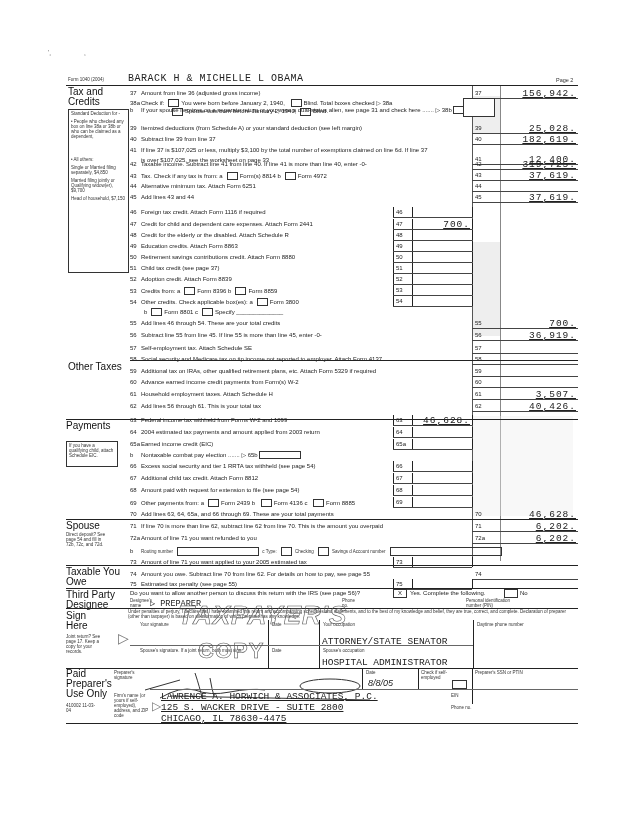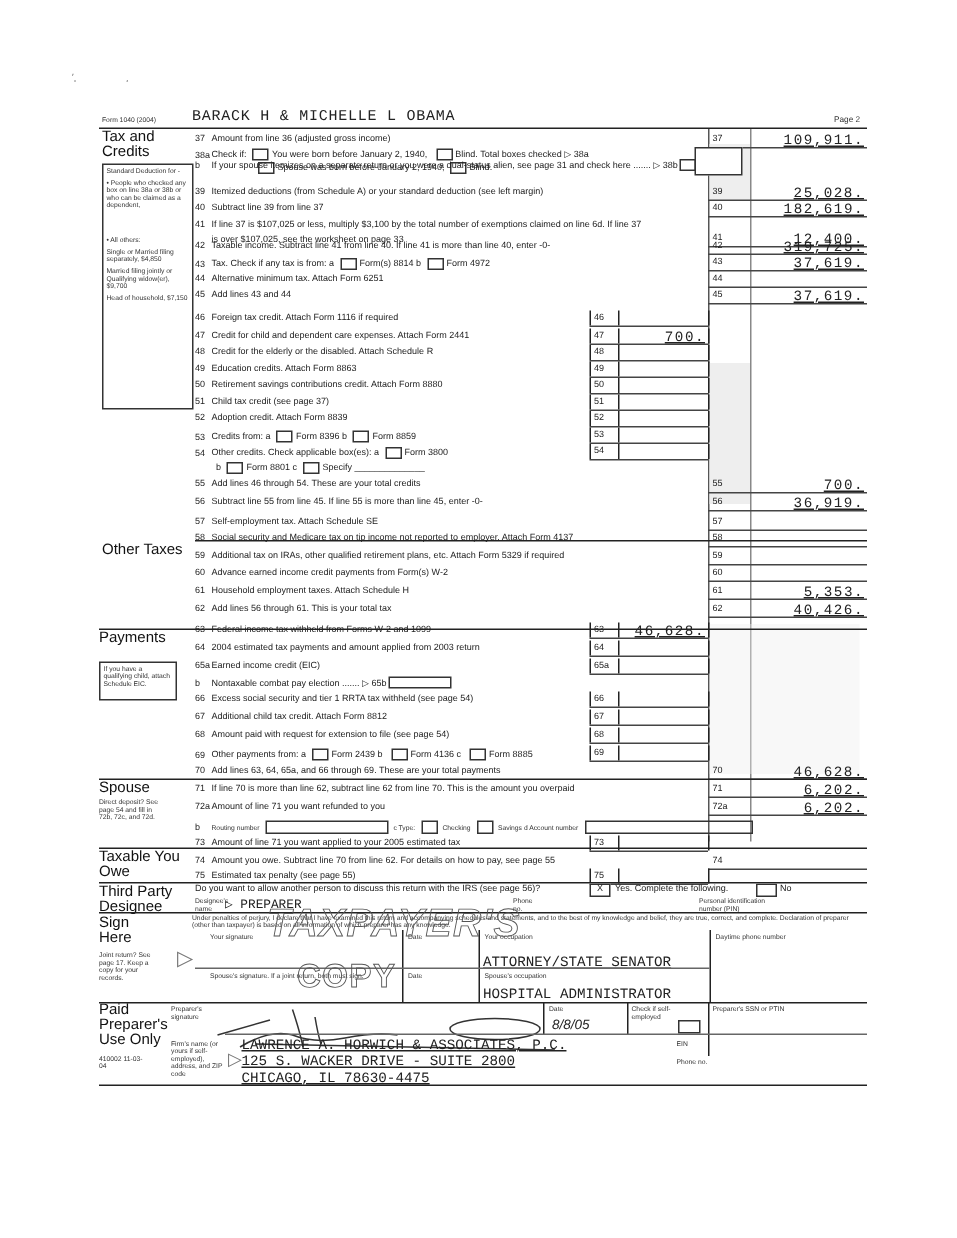--- a/index.html
+++ b/index.html
@@ -57,21 +57,21 @@
 </div>
 <div class="sidebox" style="left:66px;top:441px;width:46px;height:22px;">If you have a qualifying child, attach Schedule EIC.</div>
 <div class="abs tiny" style="left:66px;top:532px;width:44px;">Direct deposit? See page 54 and fill in 72b, 72c, and 72d.</div>
 <div class="abs tiny" style="left:66px;top:634px;width:40px;">Joint return? See page 17. Keep a copy for your records.</div>
 <div class="abs tiny" style="left:66px;top:703px;width:30px;">410002 11-03-04</div>
 
 <div id="lines">
     <div class="row" style="top: 90px;"><span class="n">37</span><span>Amount from line 36 (adjusted gross income)</span></div>
     <div class="lnum" style="left: 475px; top: 90px;">37</div>
     <div class="hl" style="left: 472px; top: 98px; width: 106px; background: rgb(68, 68, 68);"></div>
-    <div class="amt" style="right: 62px; top: 88px;">109,911.</div>
+    <div class="amt" style="right: 62px; top: 88px;">156,942.</div>
     <div class="row" style="top: 99px; line-height: 8px;"><span class="n">38a</span><span>Check if:</span><span style="display: inline-block; width: 9px; height: 6px; border: 1px solid rgb(51, 51, 51); margin: 0px 2px 0px 4px; vertical-align: middle;"></span><span>You were born before January 2, 1940, </span><span style="display: inline-block; width: 9px; height: 6px; border: 1px solid rgb(51, 51, 51); margin: 0px 2px 0px 4px; vertical-align: middle;"></span><span>Blind. </span><span>  Total boxes checked ▷ 38a</span><div style="margin-left: 40px;"><span style="display: inline-block; width: 9px; height: 6px; border: 1px solid rgb(51, 51, 51); margin: 0px 2px; vertical-align: middle;"></span><span>Spouse was born before January 2, 1940, </span><span style="display: inline-block; width: 9px; height: 6px; border: 1px solid rgb(51, 51, 51); margin: 0px 2px; vertical-align: middle;"></span><span>Blind.</span></div><div class="box" style="left: 333px; top: -1px; width: 30px; height: 17px; position: absolute;"></div></div>
     <div class="row" style="top: 106px;"><span class="n">b</span><span>If your spouse itemizes on a separate return or you were a dual-status alien, see page 31 and check here</span><span> ....... ▷ 38b </span><span style="display: inline-block; width: 9px; height: 6px; border: 1px solid rgb(51, 51, 51); vertical-align: middle;"></span></div>
     <div class="row" style="top: 125px;"><span class="n">39</span><span>Itemized deductions (from Schedule A) or your standard deduction (see left margin)</span></div>
     <div class="lnum" style="left: 475px; top: 125px;">39</div>
     <div class="hl" style="left: 472px; top: 133px; width: 106px; background: rgb(68, 68, 68);"></div>
     <div class="amt" style="right: 62px; top: 123px;">25,028.</div>
     <div class="row" style="top: 136px;"><span class="n">40</span><span>Subtract line 39 from line 37</span></div>
     <div class="lnum" style="left: 475px; top: 136px;">40</div>
     <div class="hl" style="left: 472px; top: 144px; width: 106px; background: rgb(68, 68, 68);"></div>
     <div class="amt" style="right: 62px; top: 134px;">182,619.</div>
@@ -178,21 +178,21 @@
     <div class="lnum" style="left: 475px; top: 368px;">59</div>
     <div class="hl" style="left: 472px; top: 376px; width: 106px; background: rgb(68, 68, 68);"></div>
     <div class="amt" style="right: 62px; top: 366px;"></div>
     <div class="row" style="top: 379px;"><span class="n">60</span><span>Advance earned income credit payments from Form(s) W-2</span></div>
     <div class="lnum" style="left: 475px; top: 379px;">60</div>
     <div class="hl" style="left: 472px; top: 387px; width: 106px; background: rgb(68, 68, 68);"></div>
     <div class="amt" style="right: 62px; top: 377px;"></div>
     <div class="row" style="top: 391px;"><span class="n">61</span><span>Household employment taxes. Attach Schedule H</span></div>
     <div class="lnum" style="left: 475px; top: 391px;">61</div>
     <div class="hl" style="left: 472px; top: 399px; width: 106px; background: rgb(68, 68, 68);"></div>
-    <div class="amt" style="right: 62px; top: 389px;">5,353.</div>
+    <div class="amt" style="right: 62px; top: 389px;">3,507.</div>
     <div class="row" style="top: 403px;"><span class="n">62</span><span>Add lines 56 through 61. This is your total tax</span></div>
     <div class="lnum" style="left: 475px; top: 403px;">62</div>
     <div class="hl" style="left: 472px; top: 411px; width: 106px; background: rgb(68, 68, 68);"></div>
     <div class="amt" style="right: 62px; top: 401px;">40,426.</div>
     <div class="row" style="top: 417px;"><span class="n">63</span><span>Federal income tax withheld from Forms W-2 and 1099</span></div>
     <div class="lnum" style="left: 396px; top: 417px;">63</div>
     <div class="hl" style="left: 393px; top: 425px; width: 79px; background: rgb(68, 68, 68);"></div>
     <div class="vl" style="left: 393px; top: 415px; height: 10px;"></div>
     <div class="vl" style="left: 412px; top: 415px; height: 10px;"></div>
     <div class="vl" style="left: 472px; top: 415px; height: 10px;"></div>

